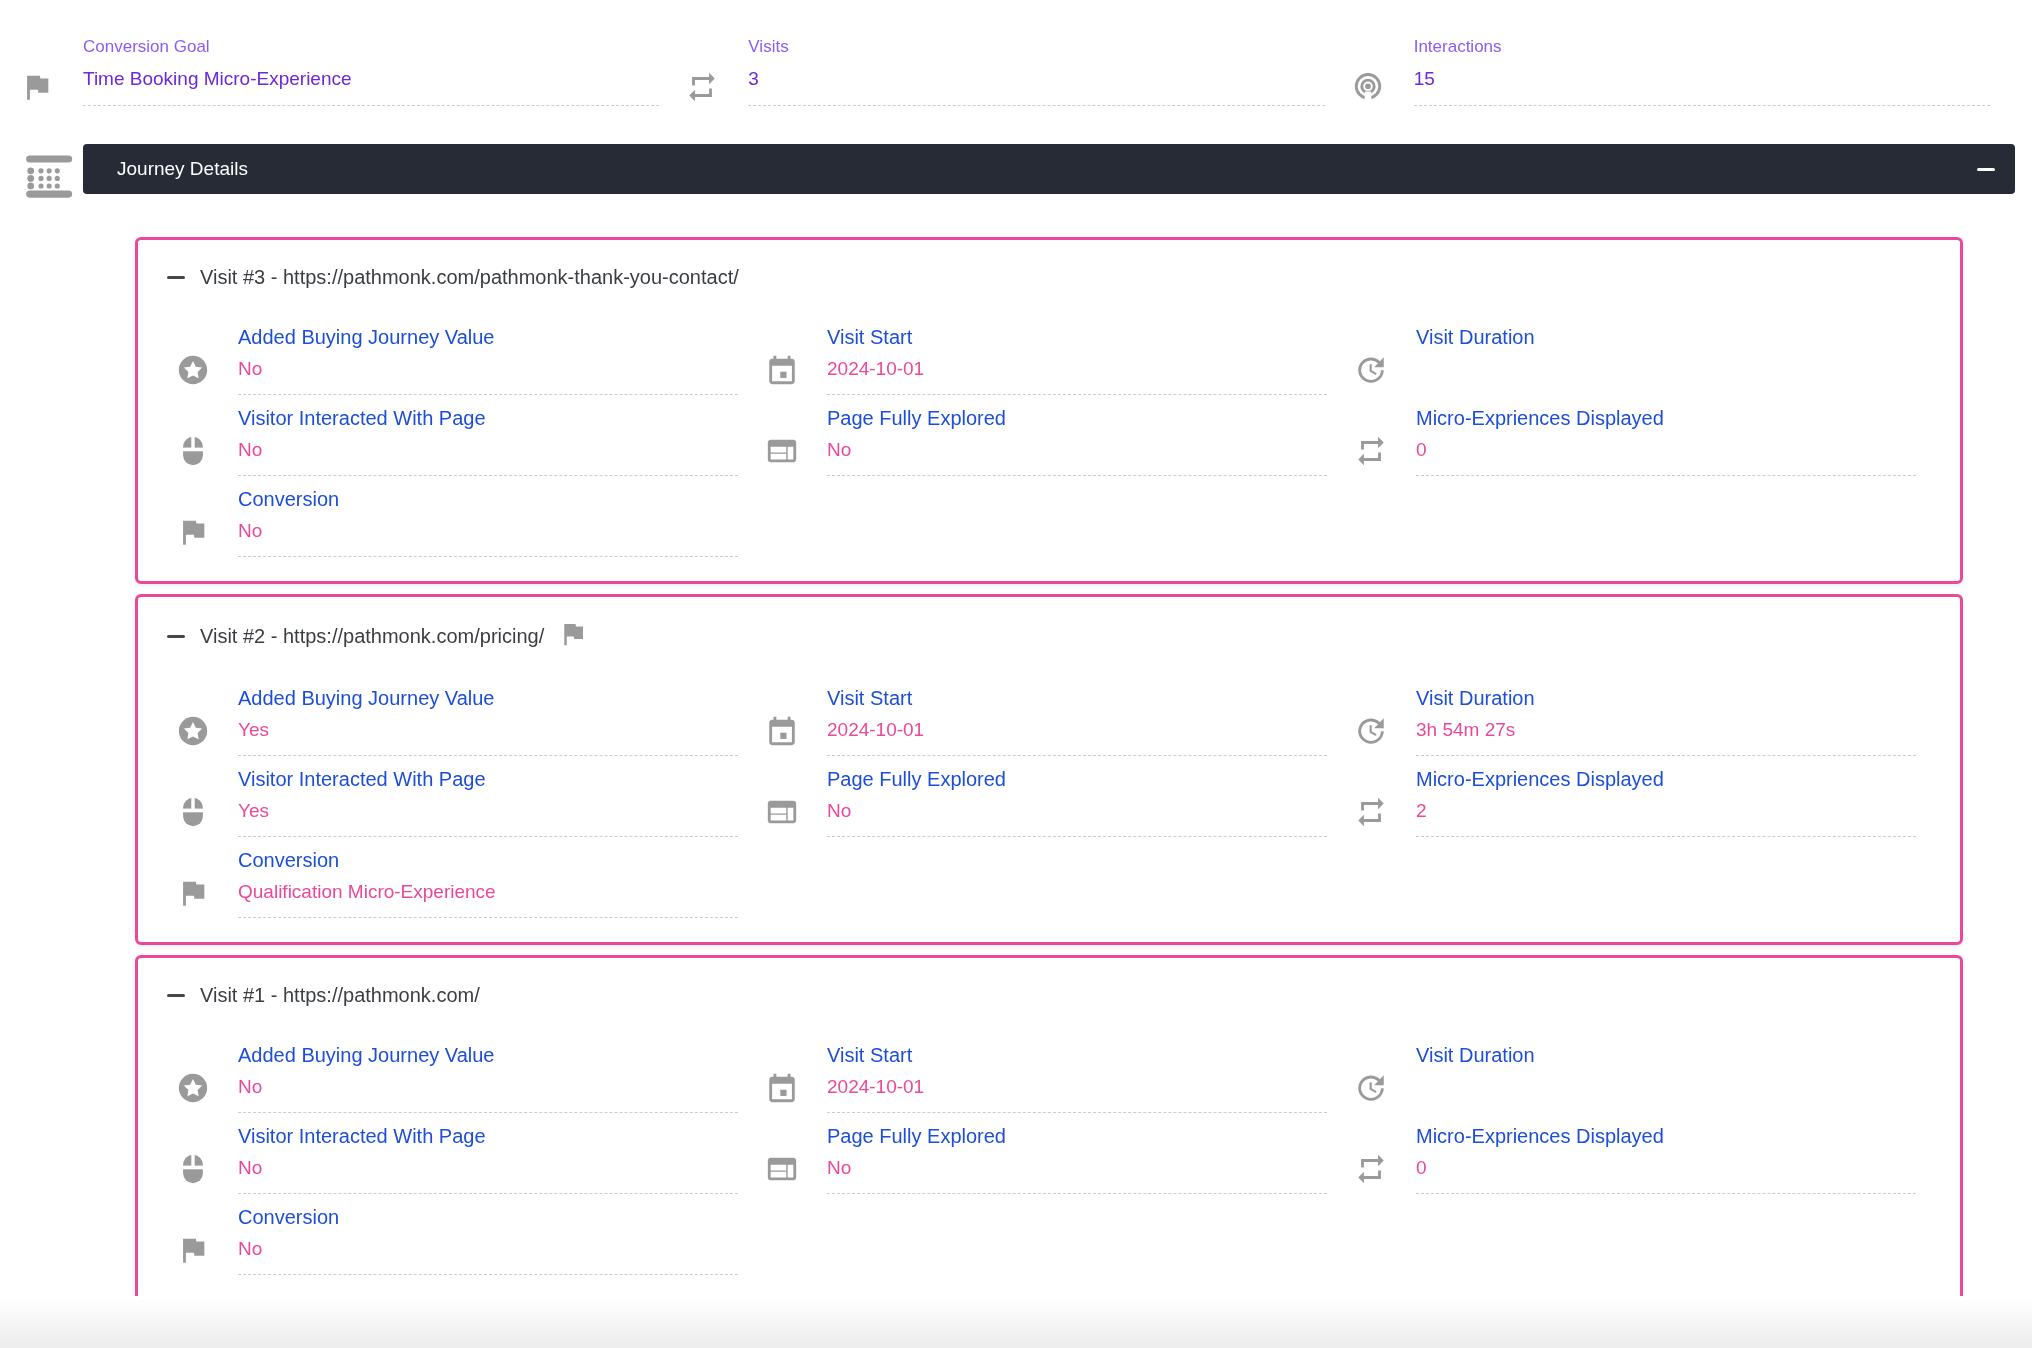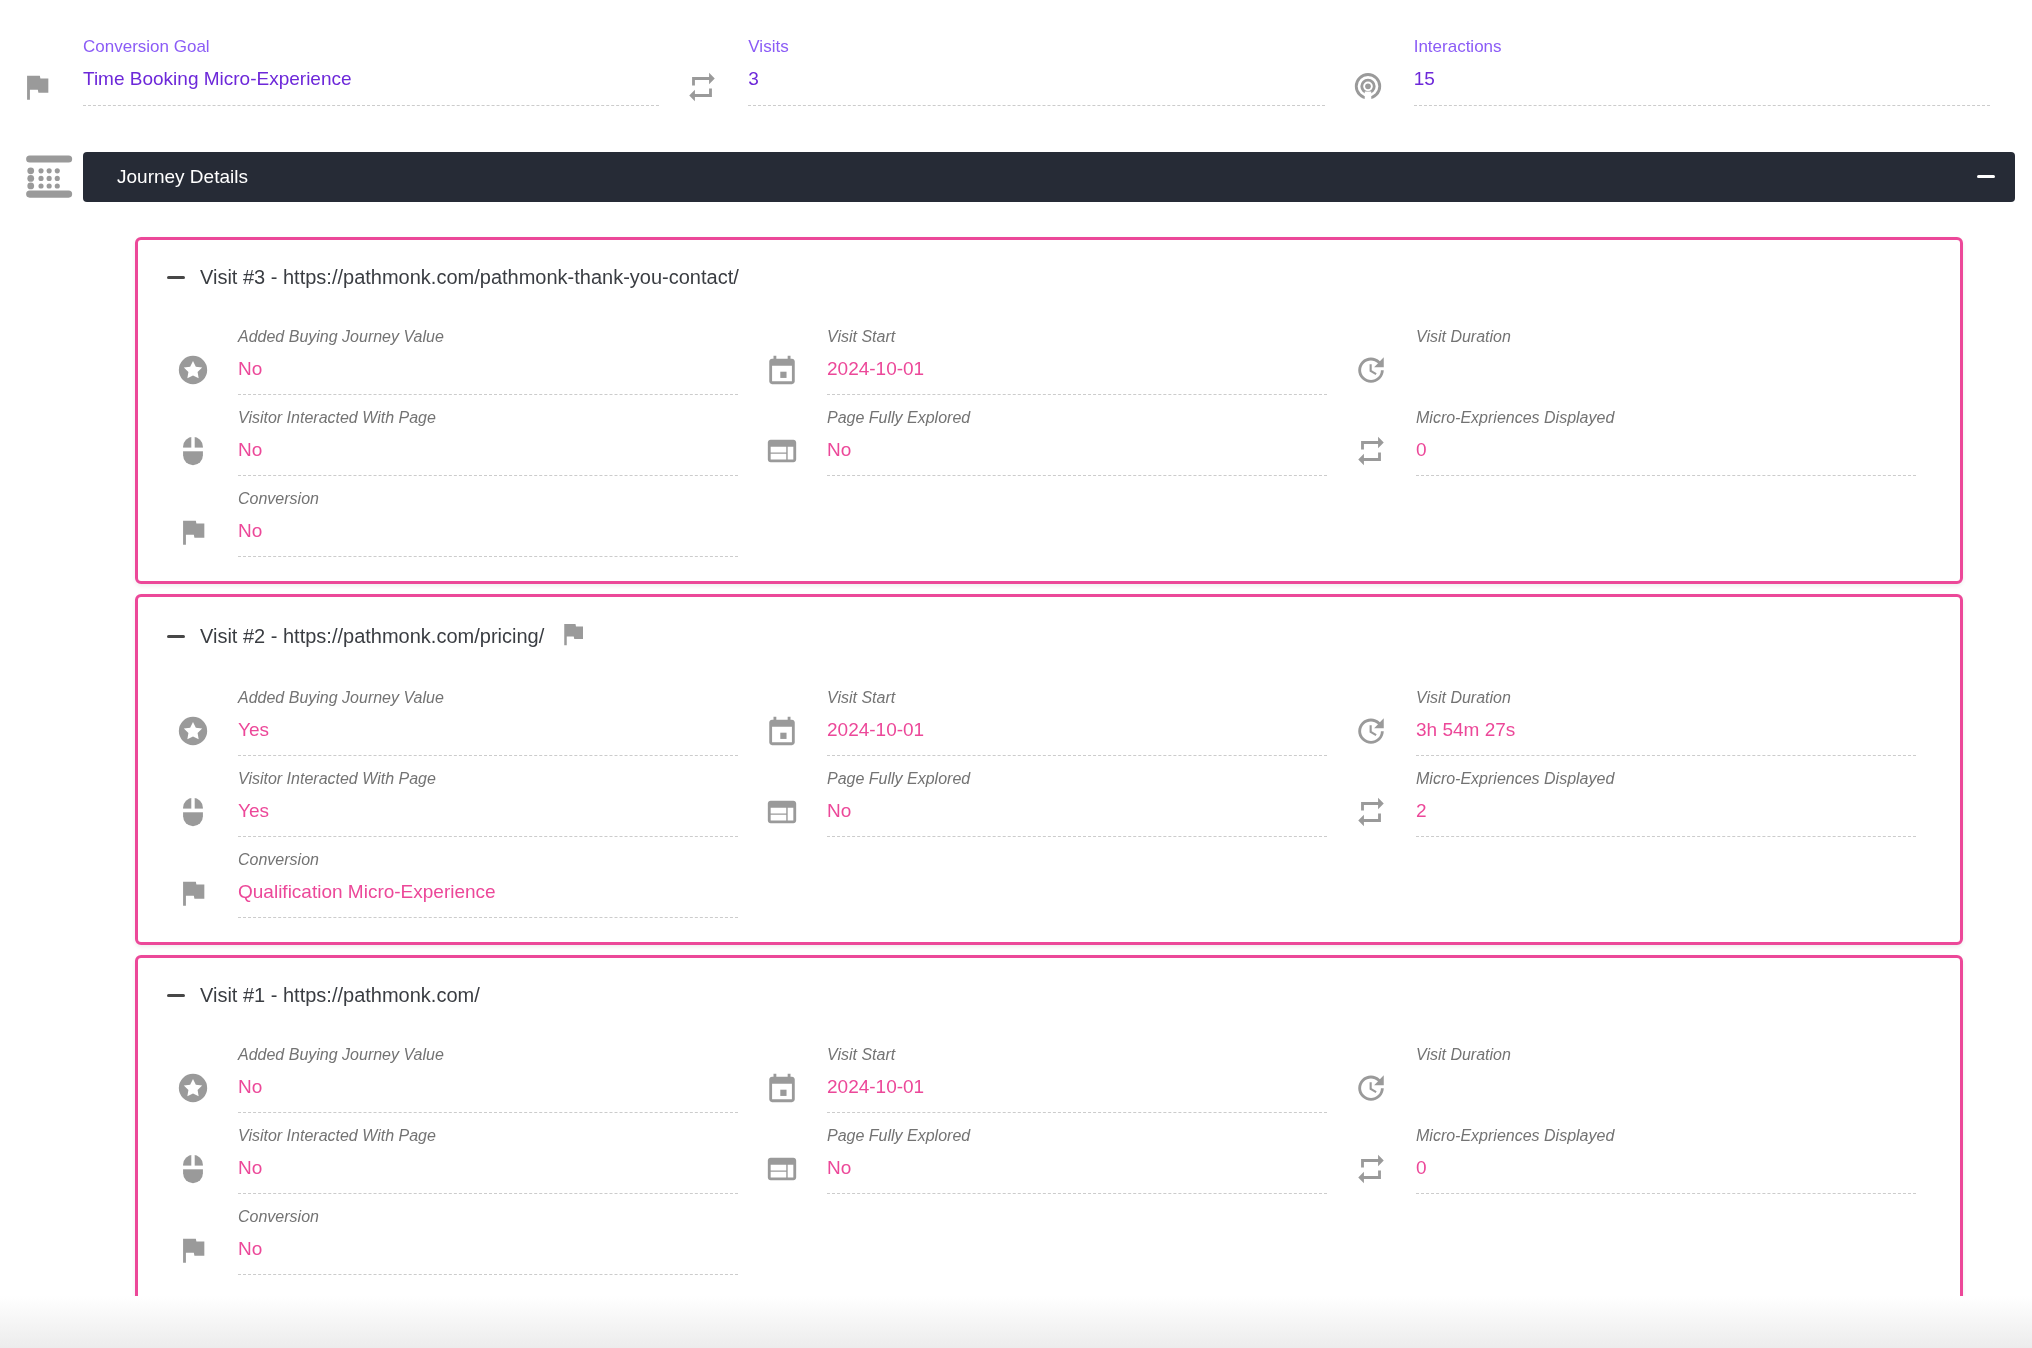--- a/index.html
+++ b/index.html
@@ -13,42 +13,42 @@
   
   .metrics{display:flex;padding:36px 42px 0 20px;}
   .metric{flex:1 1 0;display:grid;grid-template-columns:63px 1fr;grid-template-rows:auto auto;}
   .metric + .metric{padding-left:26px;}
   .m-icon{grid-row:2;grid-column:1;align-self:center;width:34px;height:34px;}
   .m-label{grid-row:1;grid-column:2;font-size:17px;line-height:22px;color:#8b5cf6;margin-bottom:9px;}
   .m-value{grid-row:2;grid-column:2;font-size:19px;line-height:24px;color:#6d28d9;
            padding-bottom:14px;border-bottom:1px dashed #cccccc;}
 
   
-  .section-row{display:flex;align-items:center;margin-top:38px;}
+  .section-row{display:flex;align-items:flex-start;margin-top:38px;}
   .section-icon-slot{width:83px;box-sizing:border-box;padding-left:18px;flex:0 0 auto;}
   .section-icon-slot .icon{width:38px;height:38px;}
   .section-bar{flex:1;margin-right:17px;height:50px;background:#262b36;border-radius:4px;
                display:flex;align-items:center;padding:0 20px 0 34px;box-sizing:border-box;}
   .section-title{color:#ffffff;font-size:19px;font-weight:400;}
   .collapse-btn{margin-left:auto;background:none;border:none;padding:6px 0;cursor:pointer;}
   .collapse-btn .bar-dash{display:block;width:18px;height:3px;background:#ffffff;border-radius:1.5px;}
 
   
   .cards{margin:28px 69px 0 135px;}
   .card{background:#ffffff;border:3px solid #ec4899;border-radius:6px;
         box-shadow:0 2px 4px rgba(0,0,0,0.07);
         padding:24px 26px 24px 29px;margin-bottom:10px;box-sizing:border-box;}
   .card-title-row{display:flex;align-items:center;margin-bottom:24px;}
   .title-dash{width:18px;height:3px;background:#474747;border-radius:1.5px;margin-right:15px;flex:0 0 auto;}
   .card-title{margin:0;font-size:20px;line-height:26px;font-weight:400;color:#3a3d42;}
   .title-flag{width:30px;height:30px;margin-left:14px;position:relative;top:-2px;}
   .fields{display:grid;grid-template-columns:1fr 1fr 1fr;}
   .field{position:relative;padding:12px 18px 0 71px;box-sizing:border-box;}
   .f-icon{position:absolute;left:9px;bottom:8px;width:34px;height:34px;}
-  .f-label{font-size:16px;line-height:22px;color:#737373;margin-bottom:9px;font-style:italic;}
+  .f-label{font-size:20px;line-height:22px;color:#1d4ed8;margin-bottom:9px;}
   .f-value{font-size:19px;line-height:24px;color:#ec4899;
            padding-bottom:13px;border-bottom:1px dashed #cccccc;}
 
   
   .bottom-fade{position:absolute;left:0;right:0;top:1296px;height:52px;
                background:linear-gradient(180deg,#ffffff 0%,#ececec 100%);}
 </style>
 </head>
 <body>
 

